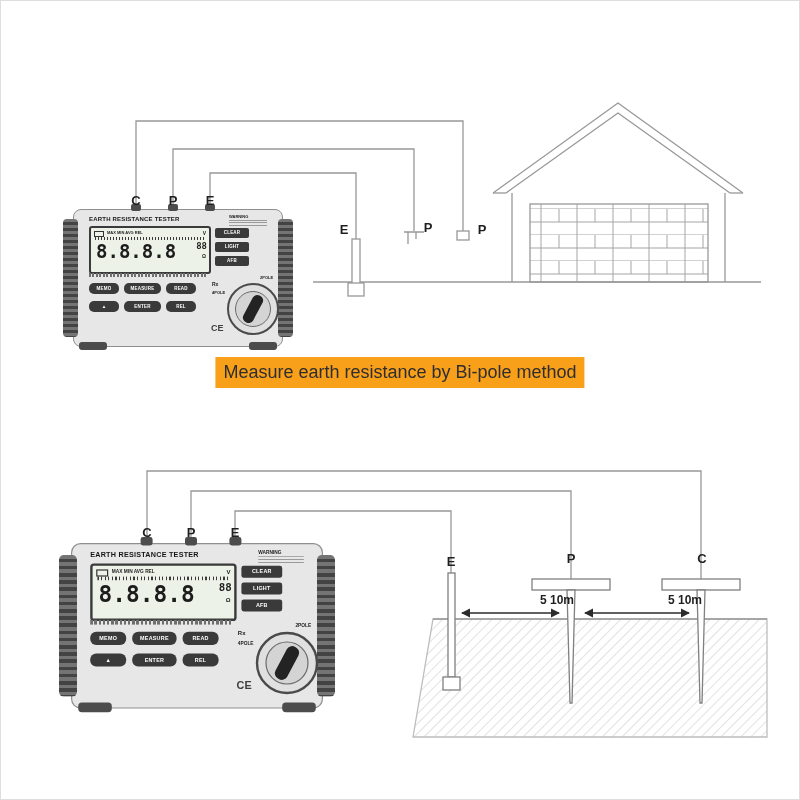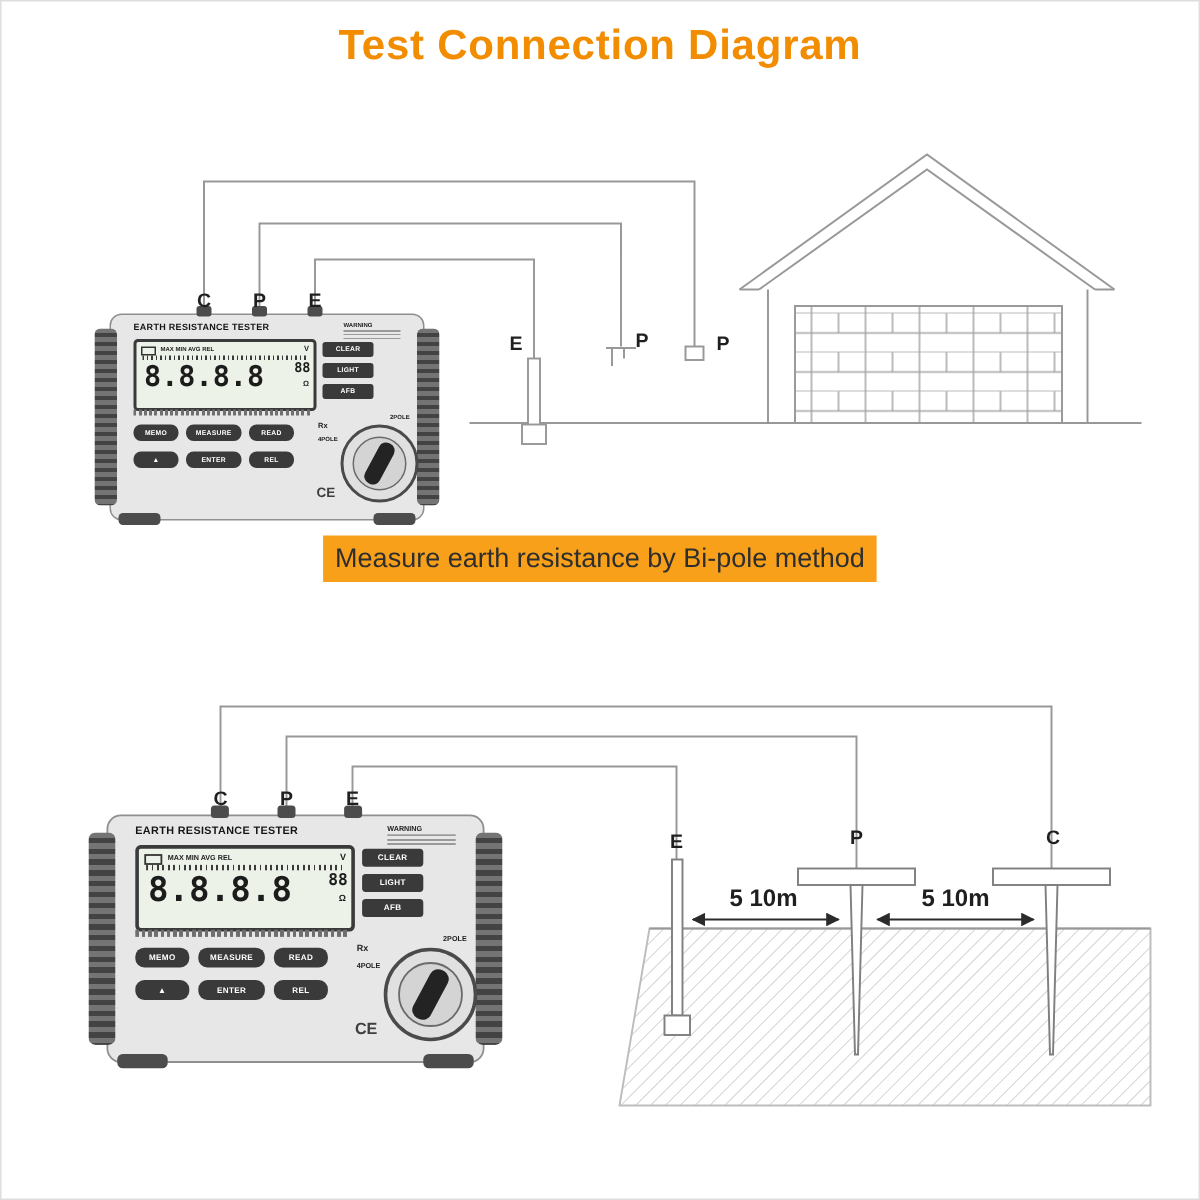--- a/index.html
+++ b/index.html
@@ -9,21 +9,21 @@
     color:var(--title-orange,#F28C00);letter-spacing:.5px;}
 
   .caption{position:absolute;left:50%;transform:translateX(-50%);background:var(--accent-orange,#F9A01B);
     color:var(--caption-text,#2e2e2e);font-size:18px;padding:5px 8px;white-space:nowrap;}
   .cap-top{top:356px;}
   .cap-bottom{top:741px;}
 
   .art{position:absolute;left:0;top:0;}
 
   .lbl{position:absolute;transform:translate(-50%,-50%);font-weight:bold;font-size:13px;color:#1f1f1f;white-space:nowrap;}
-  .dist{font-size:16px;}
+  .dist{font-size:12px;margin-left:48px;}
 
   
   .device{position:absolute;width:230px;height:138px;}
   .dev-top{left:62px;top:208px;}
   .dev-bottom{left:58px;top:542px;transform:scale(1.2);transform-origin:0 0;}
 
   .dev-body{position:absolute;left:10px;right:10px;top:0;bottom:0;background:#e7e7e7;border:1.5px solid #8f8f8f;border-radius:8px;}
   .grip{position:absolute;top:10px;bottom:10px;width:15px;background:#565656;border-radius:4px;
     background-image:repeating-linear-gradient(180deg,rgba(255,255,255,.18) 0 3px,rgba(0,0,0,.22) 3px 6px);}
   .grip-l{left:0;} .grip-r{right:0;}
@@ -118,21 +118,20 @@
       <rect x="442" y="676" width="17" height="13" fill="#fff" stroke="#808080"></rect>
       <rect x="531" y="578" width="78" height="11" fill="#fff" stroke="#808080"></rect>
       <polygon points="566,589 574,589 571,702 569,702" fill="#fff" stroke="#808080"></polygon>
       <rect x="661" y="578" width="78" height="11" fill="#fff" stroke="#808080"></rect>
       <polygon points="696,589 704,589 701,702 699,702" fill="#fff" stroke="#808080"></polygon>
       <line x1="461" y1="612" x2="558" y2="612" stroke="#2b2b2b" marker-start="url(#arr)" marker-end="url(#arr)"></line>
       <line x1="584" y1="612" x2="688" y2="612" stroke="#2b2b2b" marker-start="url(#arr)" marker-end="url(#arr)"></line>
     </g>
   </svg>
 
-  <div class="page-title">Test Connection Diagram</div>
 
   <div class="device dev-top">
   <div class="dev-body"></div>
   <div class="grip grip-l"></div>
   <div class="grip grip-r"></div>
   <div class="nub" style="left:68px"></div>
   <div class="nub" style="left:105px"></div>
   <div class="nub" style="left:142px"></div>
   <div class="bumper bump-l"></div>
   <div class="bumper bump-r"></div>

